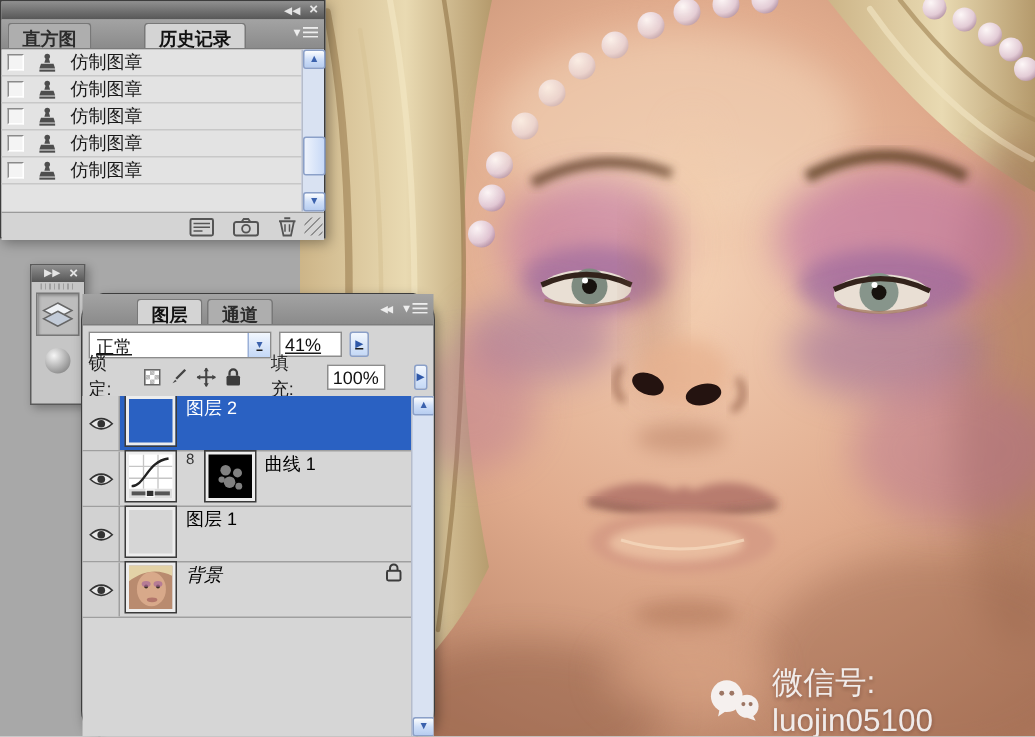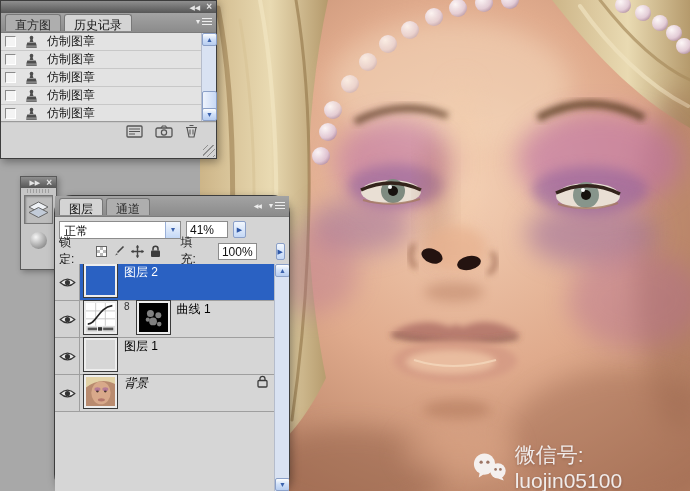--- a/index.html
+++ b/index.html
@@ -7,31 +7,31 @@
   #stage { position:relative; width:690px; height:491px; background:#a8a8a8; overflow:hidden; }
 
   
   #photo { position:absolute; left:200px; top:0; width:490px; height:491px; }
 
   
   .panel { position:absolute; background:#d4d4d4; border:1px solid #3d3d3d; box-shadow:2px 3px 8px rgba(0,0,0,.35); }
   .titlebar { height:12px; background:linear-gradient(#8f8f8f,#565656); display:flex; justify-content:flex-end; align-items:center; gap:6px; padding:0 4px; }
   .titlebar .tglyph { color:#e5e5e5; font-size:7px; line-height:1; cursor:default; }
   .titlebar .tglyph.x { font-size:10px; font-weight:bold; }
-  .tabbar { height:20px; background:linear-gradient(#a3a3a3,#8b8b8b); display:flex; align-items:center; padding-left:4px; position:relative; border-bottom:1px solid #7c7c7c; }
+  .tabbar { height:20px; background:linear-gradient(#a3a3a3,#8b8b8b); display:flex; align-items:flex-end; padding-left:4px; position:relative; border-bottom:1px solid #7c7c7c;font-weight:bold; }
   .tab { height:17px; padding:2px 9px 0; font-size:12px; color:#2c2c2c; background:#aeaeae; border:1px solid #787878; border-bottom:none; border-radius:3px 3px 0 0; margin-right:3px; }
-  .tab.active { background:#d4d4d4; color:#111; position:relative; z-index:2; }
+  .tab.active { background:#d4d4d4; color:#111; position:relative; z-index:2;margin-left:32px; }
   .panelmenu { position:absolute; right:4px; top:4px; display:flex; align-items:center; gap:2px; color:#ededed; }
   .panelmenu .mv { font-size:8px; }
   .panelmenu .mlines { width:10px; height:7px; background:linear-gradient(#ededed 1px,transparent 1px) 0 0/10px 3px repeat-y; }
   .collapse2 { color:#ededed; font-size:6px; letter-spacing:-1px; margin-right:6px; }
 
   
   #history { left:0; top:0; width:217px; height:159px; }
-  #hlist { position:relative; background:#e3e3e3; height:88px; }
+  #hlist { position:relative; background:#e3e3e3; height:108px; }
   .hrow { height:18px; display:flex; align-items:center; padding:0 16px 0 4px; border-bottom:1px solid #c8c8c8; }
   .hrow .well { width:11px; height:11px; background:#f4f4f4; border-top:1px solid #8a8a8a; border-left:1px solid #8a8a8a; border-right:1px solid #fff; border-bottom:1px solid #fff; margin-right:8px; flex:0 0 auto; }
   .hrow .hicon { width:15px; height:14px; margin-right:8px; flex:0 0 auto; }
   .hrow .hlabel { font-size:12px; color:#1b1b1b; white-space:nowrap; }
   .hrow.selected { background:#2a61c2; border-bottom-color:#2a61c2; }
   .hrow.selected .hlabel { color:#fff; }
   .hrow .stateptr { width:0; height:0; border-left:7px solid #111; border-top:5px solid transparent; border-bottom:5px solid transparent; margin:0 3px 0 0; }
   #hbottom { height:19px; background:#d4d4d4; border-top:1px solid #9a9a9a; display:flex; align-items:center; justify-content:flex-end; gap:12px; padding-right:18px; }
   #hbottom svg { display:block; }
   .grip { position:absolute; right:1px; bottom:1px; width:12px; height:12px;
@@ -46,21 +46,21 @@
   #dock { left:20px; top:176px; width:37px; height:94px; background:#c6c6c6; border:1px solid #5a5a5a; box-shadow:2px 2px 6px rgba(0,0,0,.3); position:absolute; }
   #dock .titlebar { height:11px; }
   #dock .dgrip { height:4px; margin:1px 6px; background:repeating-linear-gradient(90deg,#9f9f9f 0 1px,transparent 1px 3px); }
   .dockbtn { width:29px; height:29px; margin:2px auto; display:flex; align-items:center; justify-content:center; border:1px solid transparent; }
   .dockbtn.selected { background:#bdbdbd; border:1px solid #777; box-shadow:inset 1px 1px 2px rgba(0,0,0,.3); }
   .sphere { width:17px; height:17px; border-radius:50%; background:radial-gradient(circle at 35% 30%, #f6f6f6, #b9b9b9 45%, #6f6f6f); }
 
   
   #layers { left:54px; top:195px; width:236px; height:297px; border-bottom:none;border-radius:18px; }
   .lrow { display:flex; align-items:center; font-size:12px; color:#1b1b1b; }
-  #blendrow { height:24px; padding:3px 4px 2px; gap:5px; }
+  #blendrow { height:24px; padding:3px 4px 2px; gap:5px;text-decoration:underline; }
   .combo { display:flex; width:122px; height:18px; border:1px solid #8c8c8c; background:#fff; }
   .combo .cfield { flex:1; font-size:12px; padding:1px 4px; color:#111; }
   .combo .cbtn { width:15px; background:linear-gradient(#f2f7fe,#c4d8f6); border-left:1px solid #9ab0d8; color:#3b62ad; font-size:8px; text-align:center; line-height:16px; }
   .vlabel { font-size:12px; color:#1b1b1b; margin-left:auto; }
   .vfield { width:42px; height:17px; background:#fff; border:1px solid #8c8c8c; font-size:12px; padding:1px 3px; color:#111; }
   .spin { width:13px; height:17px; background:linear-gradient(#f2f7fe,#c4d8f6); border:1px solid #8ba0c8; border-radius:2px; color:#2f58a8; font-size:7px; text-align:center; line-height:15px; }
   #lockrow { height:23px; padding:0 4px 3px; gap:19px; }
   .lockicons { display:flex; gap:6px; align-items:center; }
   .lockicons .chk { width:11px; height:11px; border:1px solid #666;
       background:linear-gradient(45deg,#bbb 25%,transparent 25%,transparent 75%,#bbb 75%) 0 0/6px 6px, linear-gradient(45deg,#bbb 25%,#fff 25%,#fff 75%,#bbb 75%) 3px 3px/6px 6px; }

